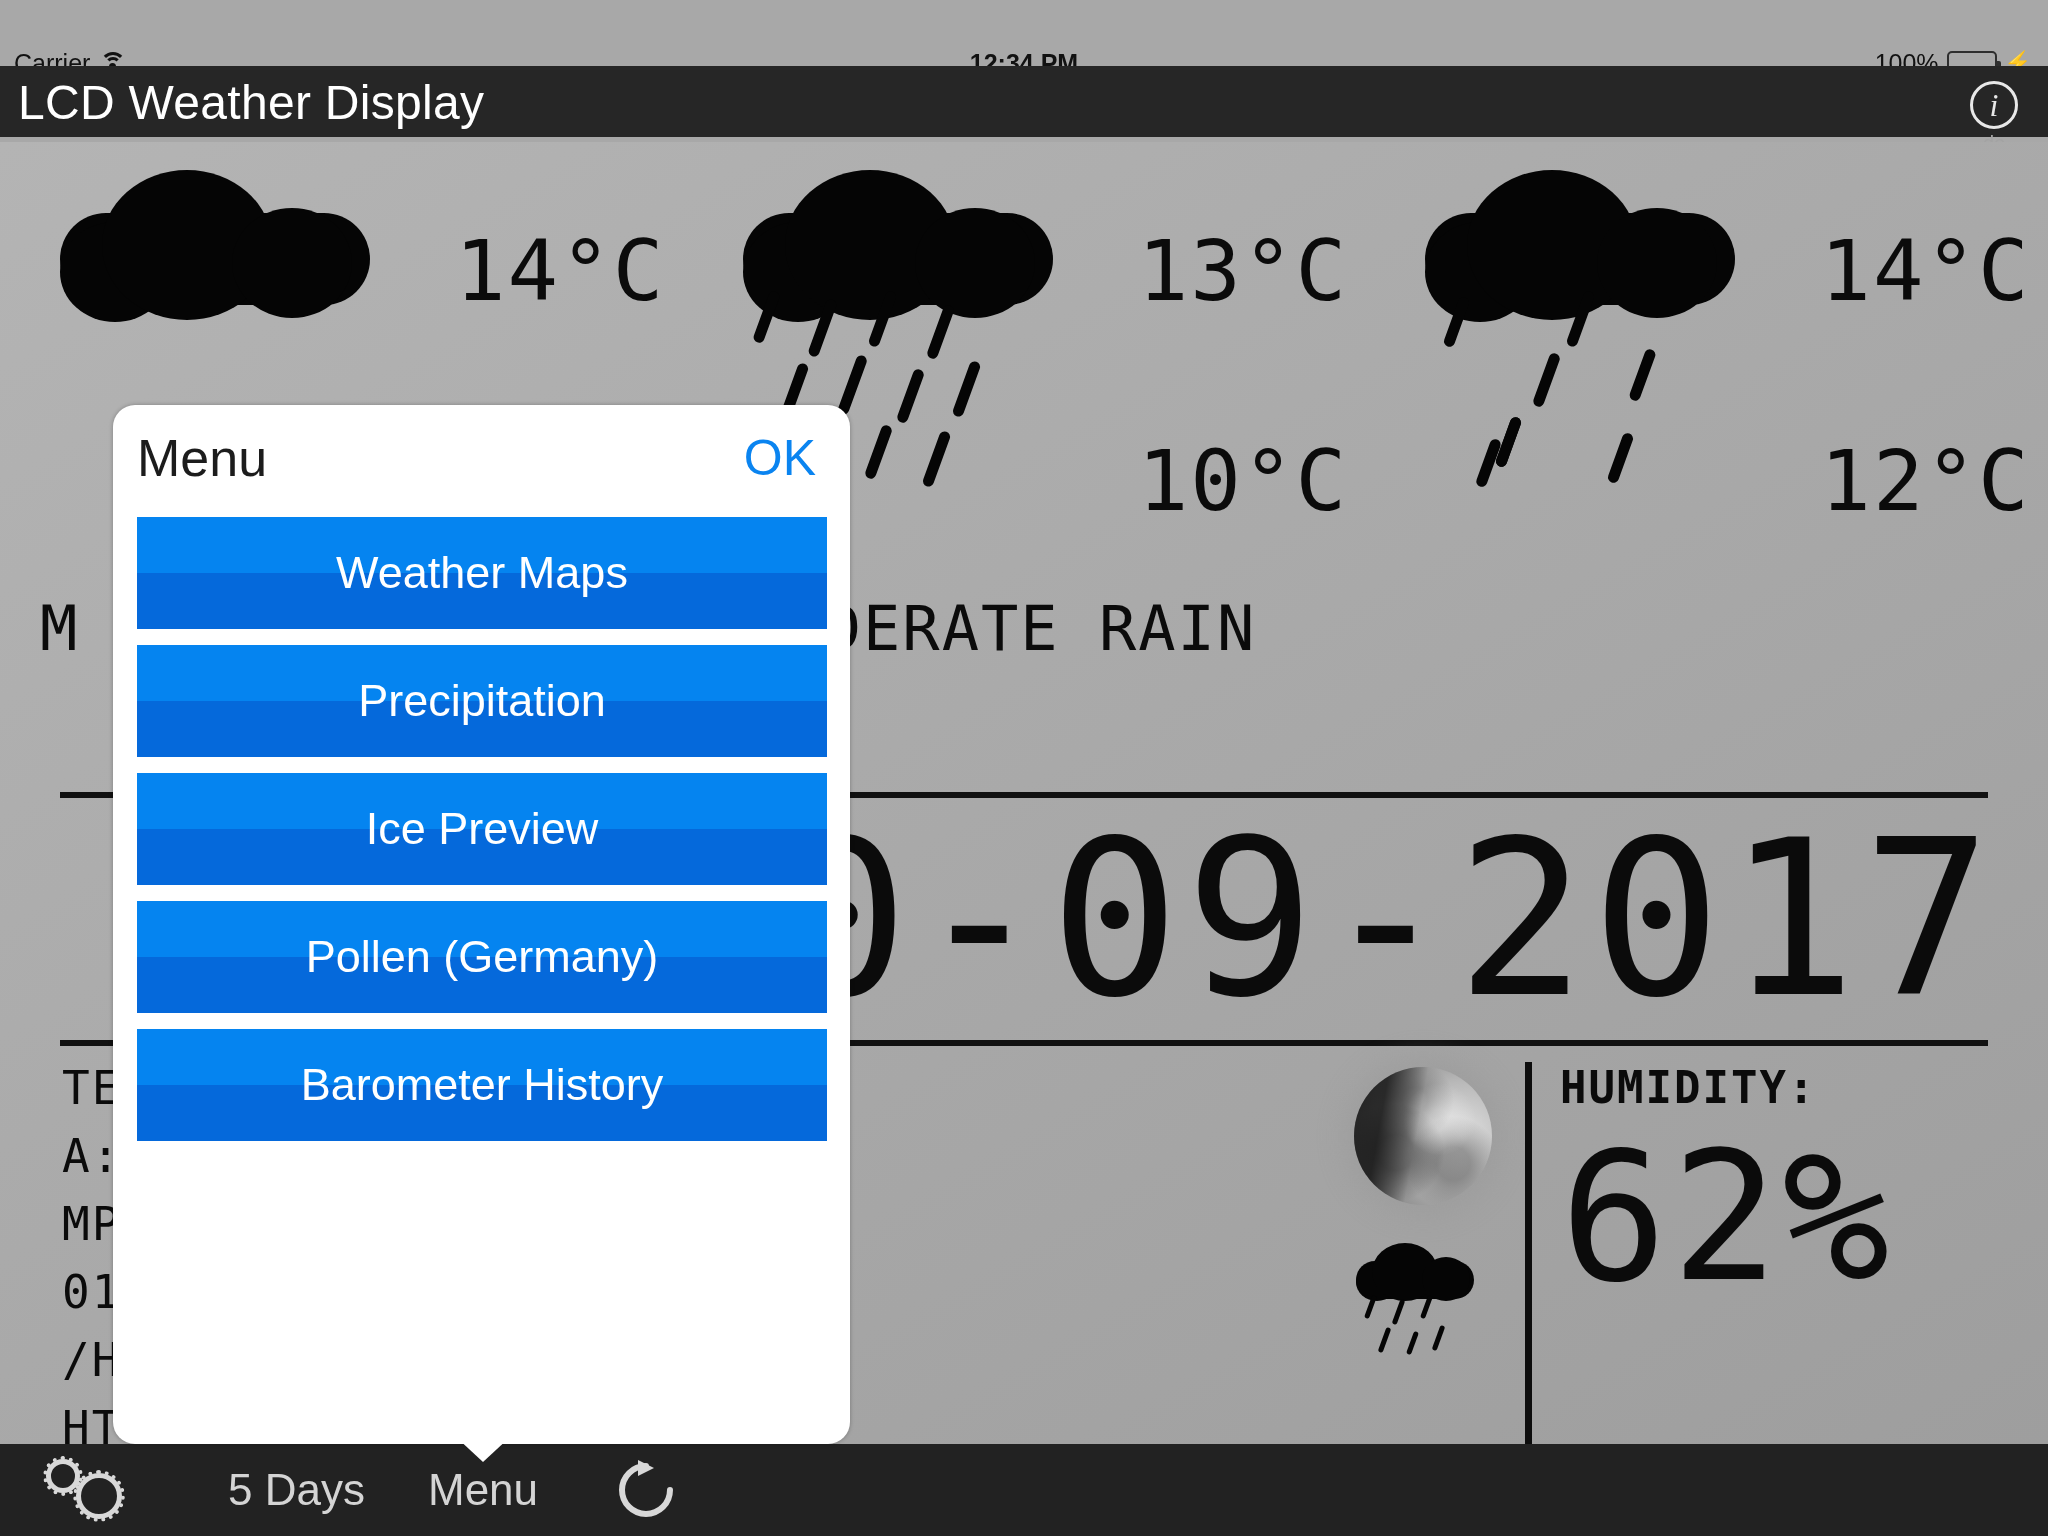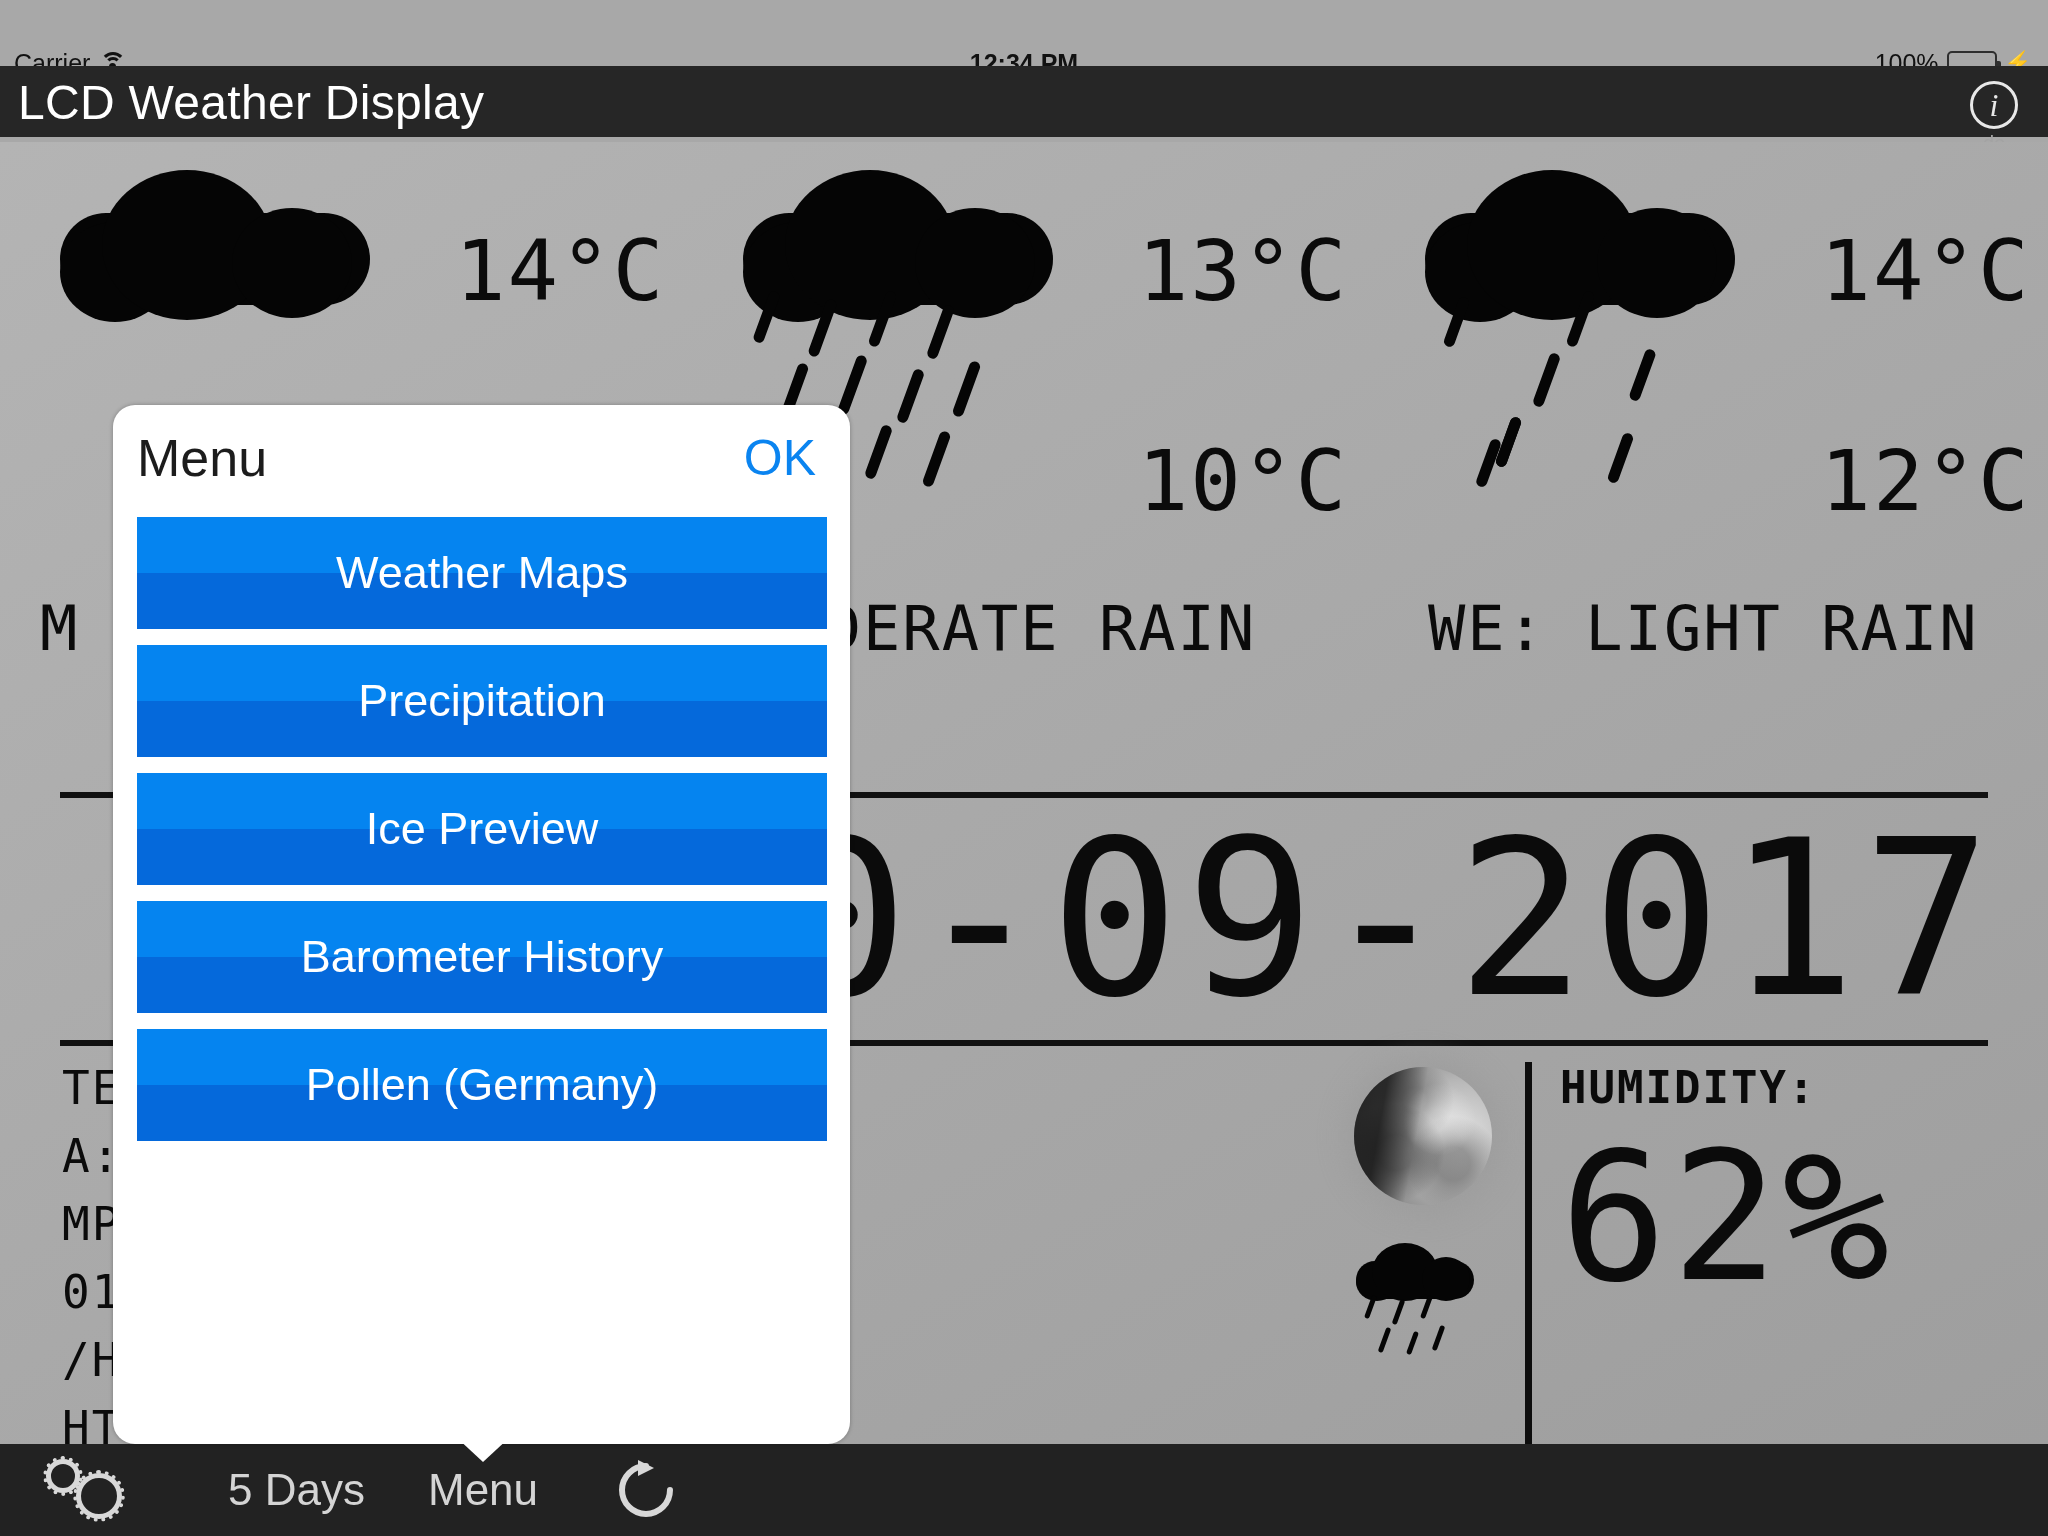--- a/index.html
+++ b/index.html
@@ -275,21 +275,20 @@
         </div>
       </div>
       <div class="fc-hi lcdfont">14°C</div>
       <div class="fc-lo lcdfont">12°C</div>
     </div>
   </div>
 
   <div id="desc-row">
     <div class="desc lcdfont" id="desc0">M</div>
     <div class="desc lcdfont" id="desc1">MODERATE RAIN</div>
-    <div class="desc lcdfont" id="desc2">WE: LIGHT RAIN</div>
   </div>
 
   <div class="hline" id="hline-top"></div>
   <div class="hline" id="hline-bottom"></div>
 
   <div id="date-row">
     <div id="big-date" class="lcdfont">10-09-2017</div>
   </div>
 
   <div id="info-block">
@@ -346,17 +345,17 @@
 
 <div id="popover">
   <div id="pop-header">
     <span id="pop-title">Menu</span>
     <span id="pop-ok">OK</span>
   </div>
   <div id="pop-list">
     <button class="menu-btn">Weather Maps</button>
     <button class="menu-btn">Precipitation</button>
     <button class="menu-btn">Ice Preview</button>
+    <button class="menu-btn">Pollen (Germany)</button>
     <button class="menu-btn">Barometer History</button>
-    <button class="menu-btn">Pollen (Germany)</button>
   </div>
 </div>
 <div id="popover-arrow"></div>
 
 </body></html>

